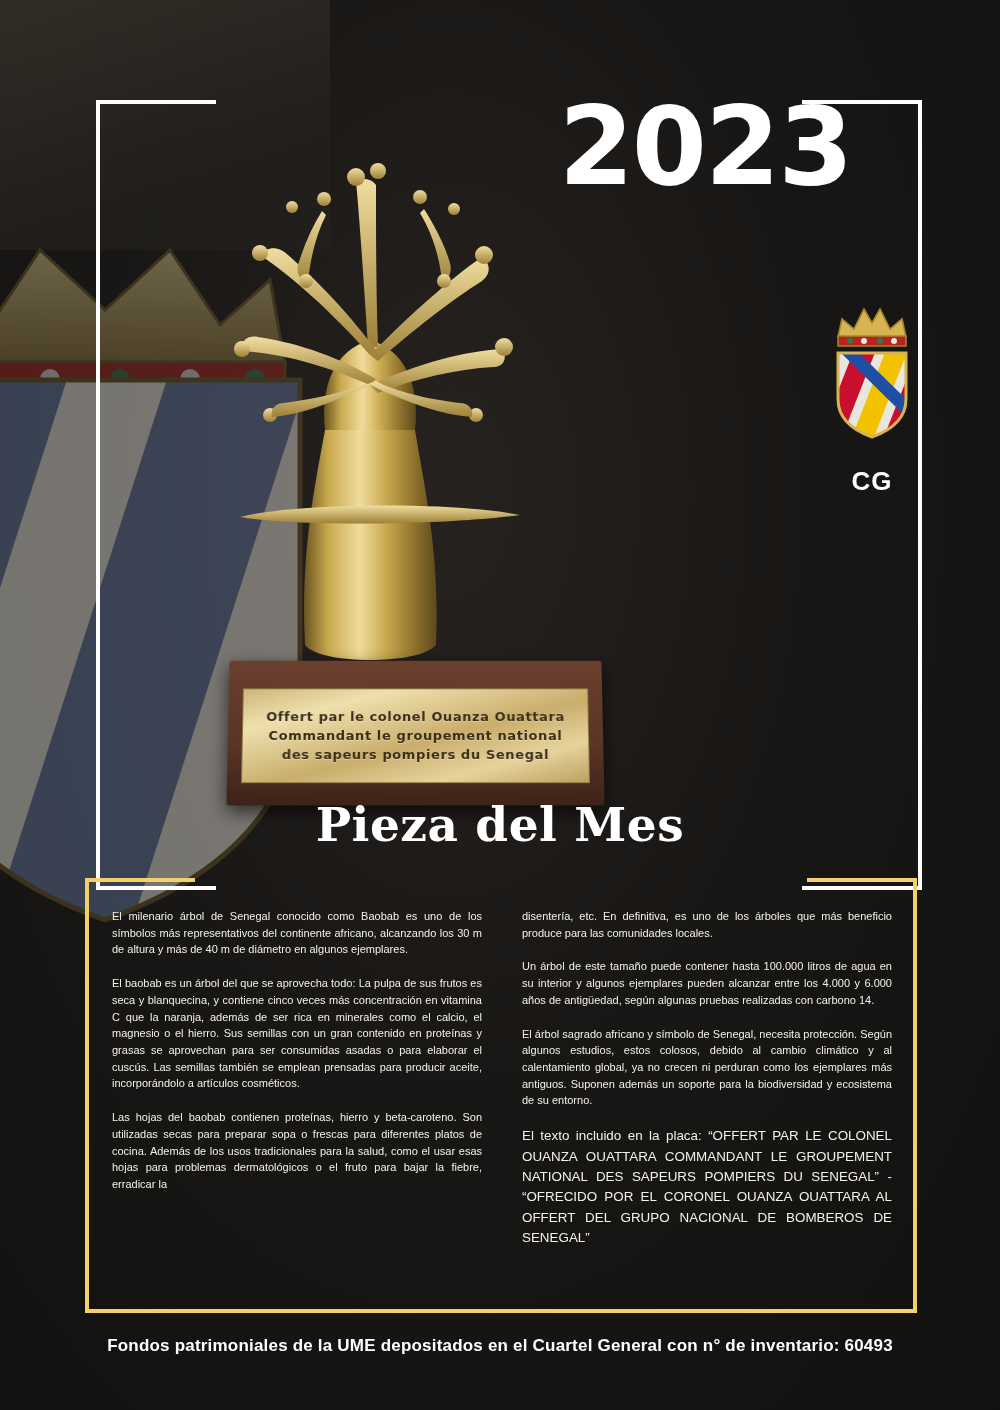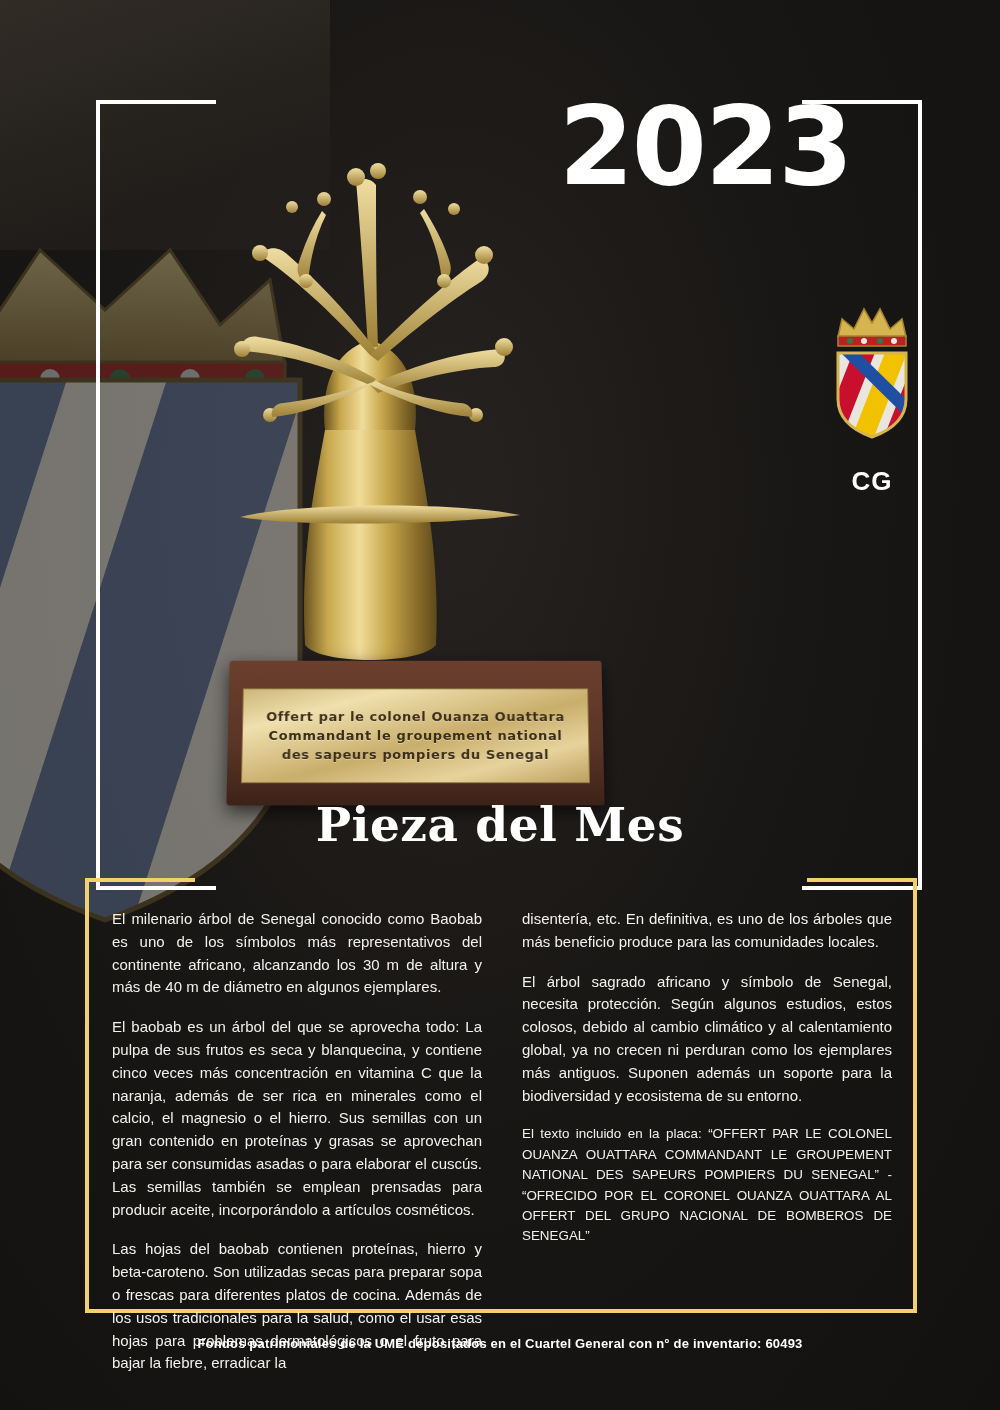--- a/index.html
+++ b/index.html
@@ -203,36 +203,36 @@
   .columns {
     position: absolute;
     left: 112px; top: 908px;
     width: 780px;
     display: flex;
     gap: 40px;
   }
   .col { width: 370px; }
   .col p {
     color: #f3f1ec;
-    font-size: 15px;
+    font-size: 11px;
     line-height: 1.52;
     text-align: justify;
     margin-bottom: 17px;
     font-family: "Liberation Sans", sans-serif;
   }
   .col p:last-child { margin-bottom: 14px; }
   .col p.plate { font-size: 13.4px; }
 
   
   .footer {
     position: absolute;
     left: 0; right: 0; top: 1336px;
     text-align: center;
     color: #ffffff;
-    font-size: 13px;
+    font-size: 17px;
     font-weight: bold;
     letter-spacing: .2px;
   }
 </style>
 </head>
 <body>
 
 <div class="poster">
 
   <div class="bg-dark-wedge"></div>
@@ -380,20 +380,21 @@
   </div>
 
   <div class="columns">
     <div class="col">
       <p>El milenario árbol de Senegal conocido como Baobab es uno de los símbolos más representativos del continente africano, alcanzando los 30 m de altura y más de 40 m de diámetro en algunos ejemplares.</p>
       <p>El baobab es un árbol del que se aprovecha todo: La pulpa de sus frutos es seca y blanquecina, y contiene cinco veces más concentración en vitamina C que la naranja, además de ser rica en minerales como el calcio, el magnesio o el hierro. Sus semillas con un gran contenido en proteínas y grasas se aprovechan para ser consumidas asadas o para elaborar el cuscús. Las semillas también se emplean prensadas para producir aceite, incorporándolo a artículos cosméticos.</p>
       <p>Las hojas del baobab contienen proteínas, hierro y beta-caroteno. Son utilizadas secas para preparar sopa o frescas para diferentes platos de cocina. Además de los usos tradicionales para la salud, como el usar esas hojas para problemas dermatológicos o el fruto para bajar la fiebre, erradicar la</p>
     </div>
     <div class="col">
       <p>disentería, etc. En definitiva, es uno de los árboles que más beneficio produce para las comunidades locales.</p>
+      <p>Un árbol de este tamaño puede contener hasta 100.000 litros de agua en su interior y algunos ejemplares pueden alcanzar entre los 4.000 y 6.000 años de antigüedad, según algunas pruebas realizadas con carbono 14.</p>
       <p>El árbol sagrado africano y símbolo de Senegal, necesita protección. Según algunos estudios, estos colosos, debido al cambio climático y al calentamiento global, ya no crecen ni perduran como los ejemplares más antiguos. Suponen además un soporte para la biodiversidad y ecosistema de su entorno.</p>
       <p class="plate">El texto incluido en la placa: “OFFERT PAR LE COLONEL OUANZA OUATTARA COMMANDANT LE GROUPEMENT NATIONAL DES SAPEURS POMPIERS DU SENEGAL” - “OFRECIDO POR EL CORONEL OUANZA OUATTARA  AL OFFERT DEL GRUPO NACIONAL DE BOMBEROS DE SENEGAL”</p>
     </div>
   </div>
 
   <div class="footer">Fondos patrimoniales de la UME depositados en el Cuartel General con n° de inventario: 60493</div>
 
 </div>
 
 </body></html>

